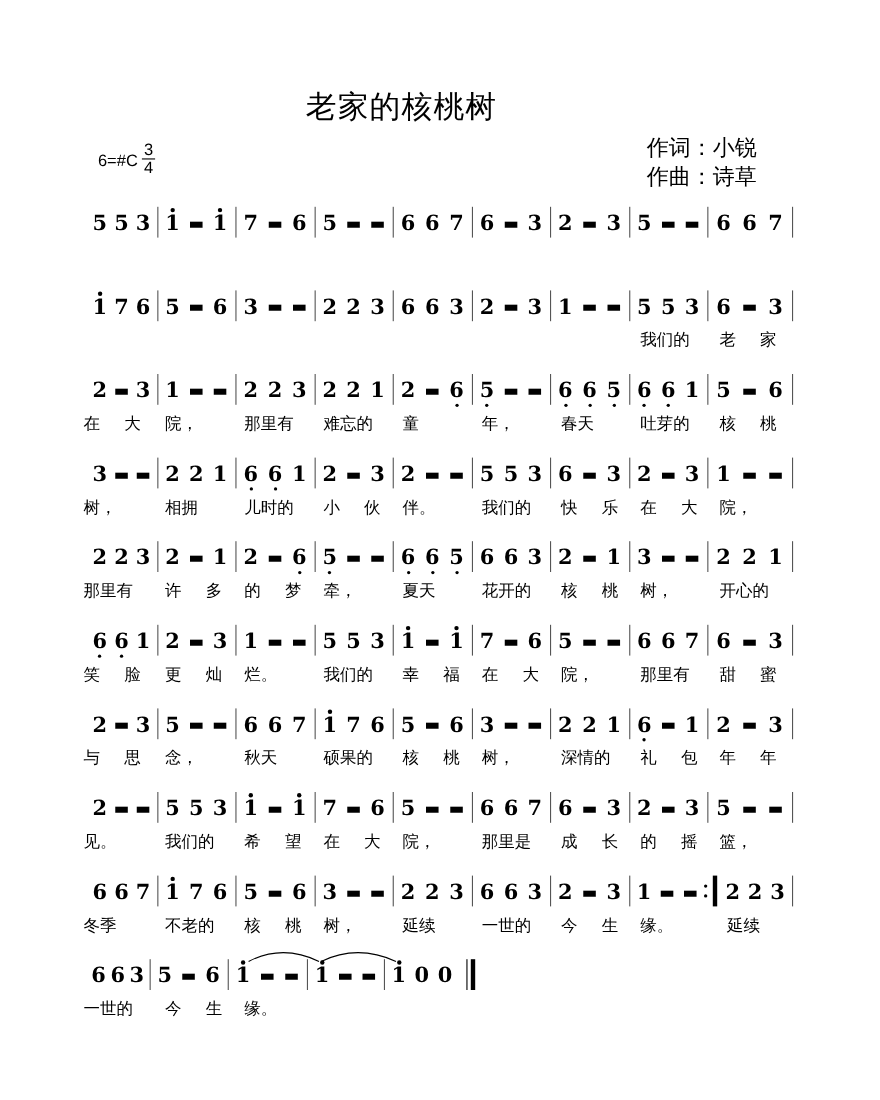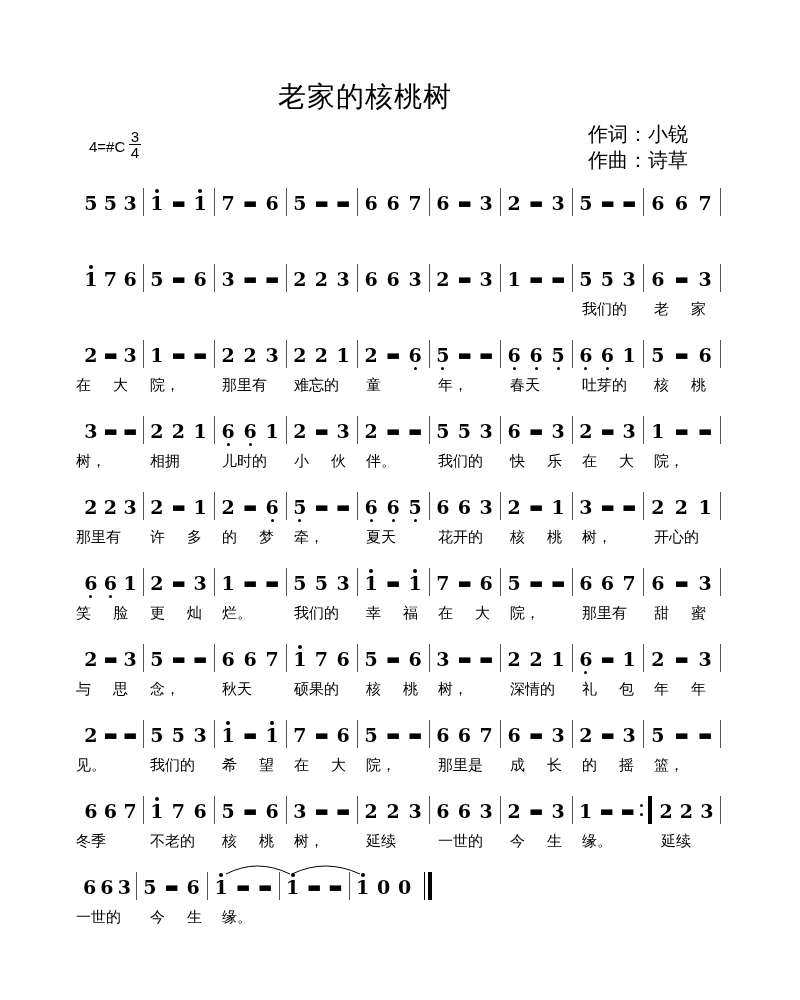--- a/index.html
+++ b/index.html
@@ -46,21 +46,21 @@
   .lyric {
     position: absolute; top: 36px;
     font-family: "DejaVu Sans", sans-serif; font-size: 15px; white-space: nowrap;
   }
   .tie { position: absolute; }
 </style>
 </head>
 <body>
 
 <div class="title">老家的核桃树</div>
-<div class="key">4=#C</div>
+<div class="key">6=#C</div>
 <div class="timesig">
   <span class="num">3</span>
   <span class="den">4</span>
 </div>
 <div class="credits">
   <div>作词：小锐</div>
   <div>作曲：诗草</div>
 </div>
 
 <div id="score">

